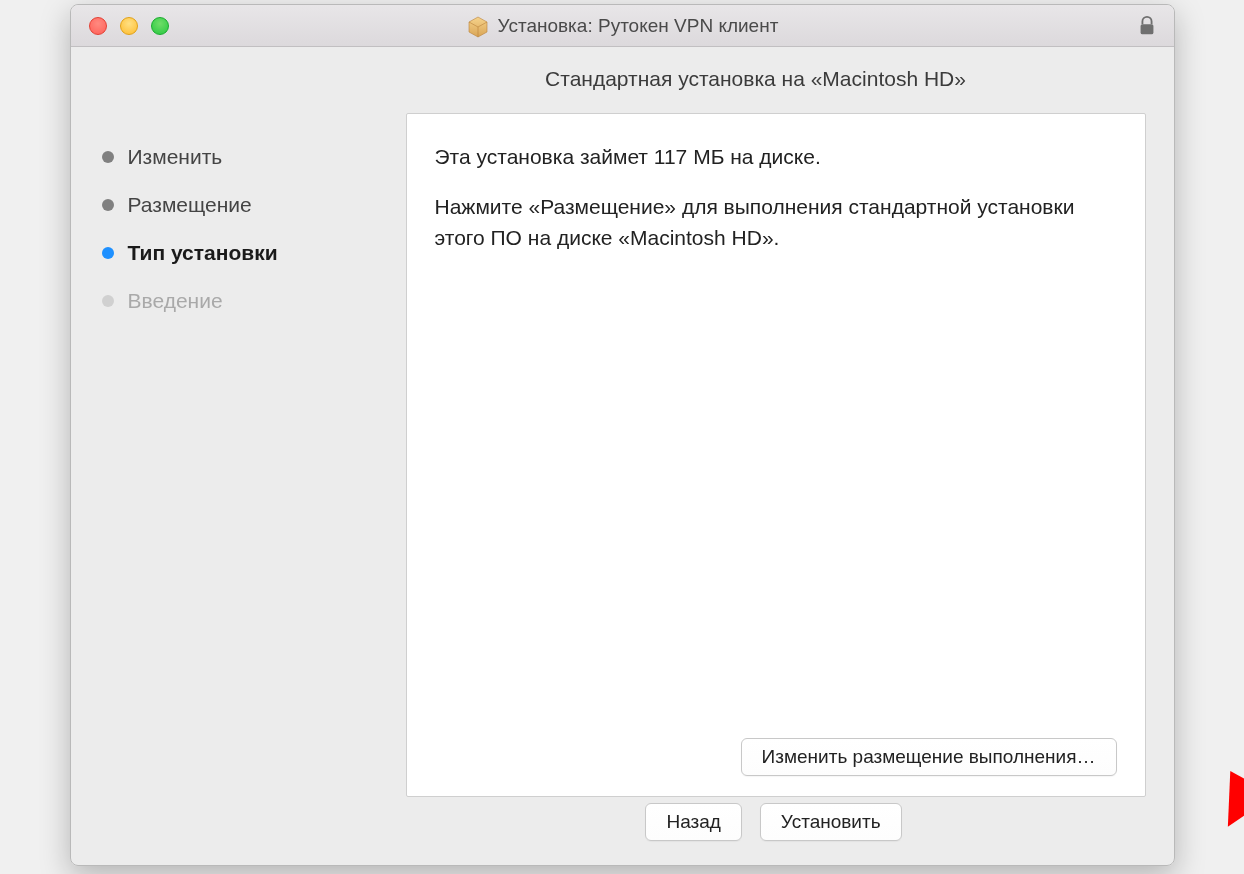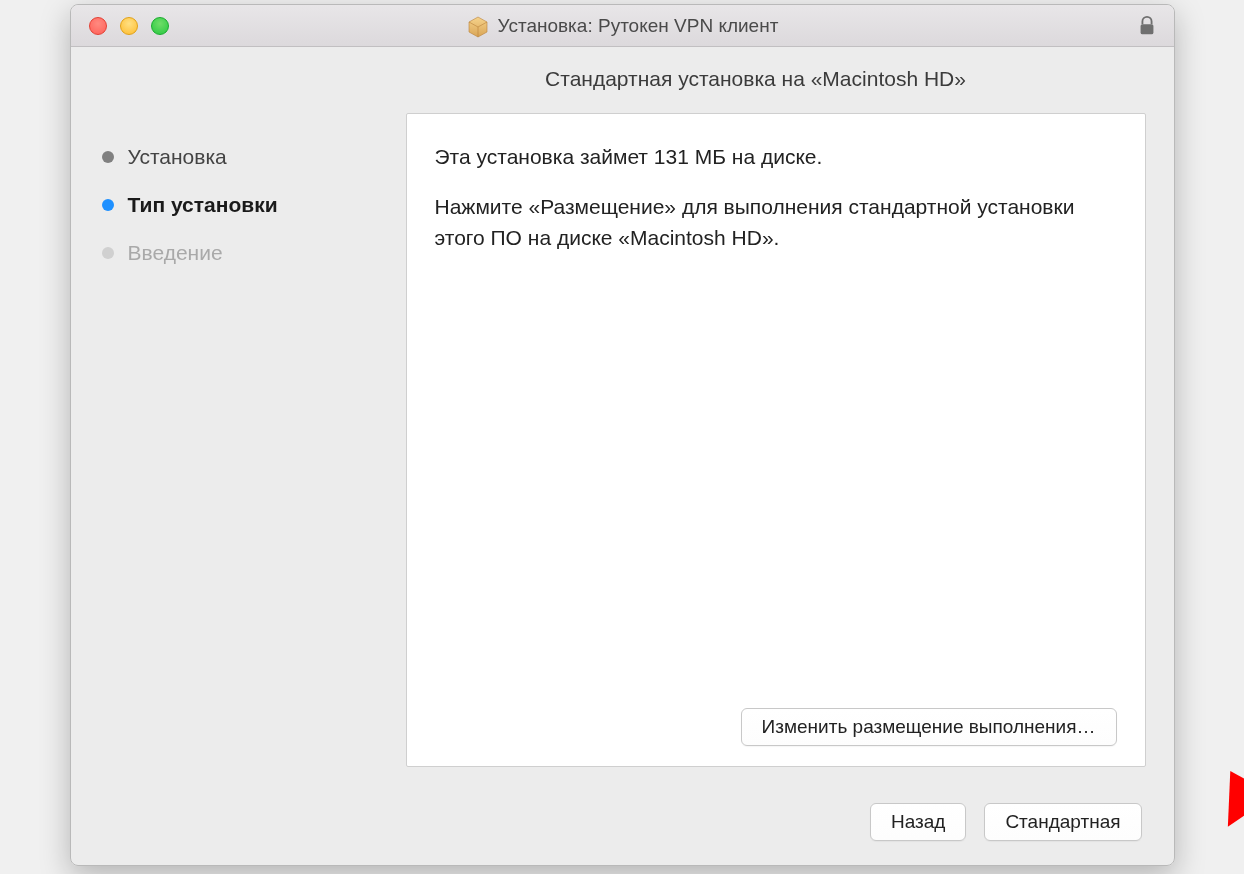--- a/index.html
+++ b/index.html
@@ -167,23 +167,23 @@
       padding: 7px 20px;
       font-size: 19px;
       color: #222;
       cursor: pointer;
       box-shadow: 0 1px 1px rgba(0,0,0,0.04);
       font-family: inherit;
     }
 
     .footer-buttons {
       display: flex;
-      justify-content: flex-end;
+      justify-content: center;
       gap: 18px;
-      margin-top: 36px;
+      margin-top: 6px;
       padding-right: 4px;
     }
 
     .arrow-annotation {
       position: absolute;
       pointer-events: none;
       z-index: 100;
     }
   </style>
 </head>
@@ -221,45 +221,49 @@
   </div>
 
   <div class="content-area">
     <div class="page-title">Стандартная установка на «Macintosh HD»</div>
 
     <div class="body-row">
 
       <div class="sidebar">
         <div class="sidebar-item">
           <span class="dot dot-done"></span>
-          <span class="label">Установка</span>
+          <span class="label">Изменить</span>
+        </div>
+        <div class="sidebar-item">
+          <span class="dot dot-done"></span>
+          <span class="label">Размещение</span>
         </div>
         <div class="sidebar-item current">
           <span class="dot dot-current"></span>
           <span class="label">Тип установки</span>
         </div>
         <div class="sidebar-item future">
           <span class="dot dot-future"></span>
           <span class="label">Введение</span>
         </div>
       </div>
 
       <div class="main-panel">
         <div class="content-box">
           <div class="desc-text">
-            <p>Эта установка займет 131 МБ на диске.</p>
+            <p>Эта установка займет 117 МБ на диске.</p>
             <p>Нажмите «Размещение» для выполнения стандартной установки этого ПО на диске «Macintosh HD».</p>
           </div>
           <div class="change-location-wrap">
             <button class="btn">Изменить размещение выполнения…</button>
           </div>
         </div>
         <div class="footer-buttons">
           <button class="btn">Назад</button>
-          <button class="btn">Стандартная</button>
+          <button class="btn">Установить</button>
         </div>
       </div>
 
     </div>
   </div>
 
   <svg class="arrow-annotation" style="left:1154px; top:660px;" width="90" height="170" viewBox="0 0 90 170">
     <defs>
       <marker id="ah" markerWidth="12" markerHeight="12" refX="6" refY="6" orient="auto">
         <path d="M1 1 L11 6 L1 11 Z" fill="#ff0000"></path>

